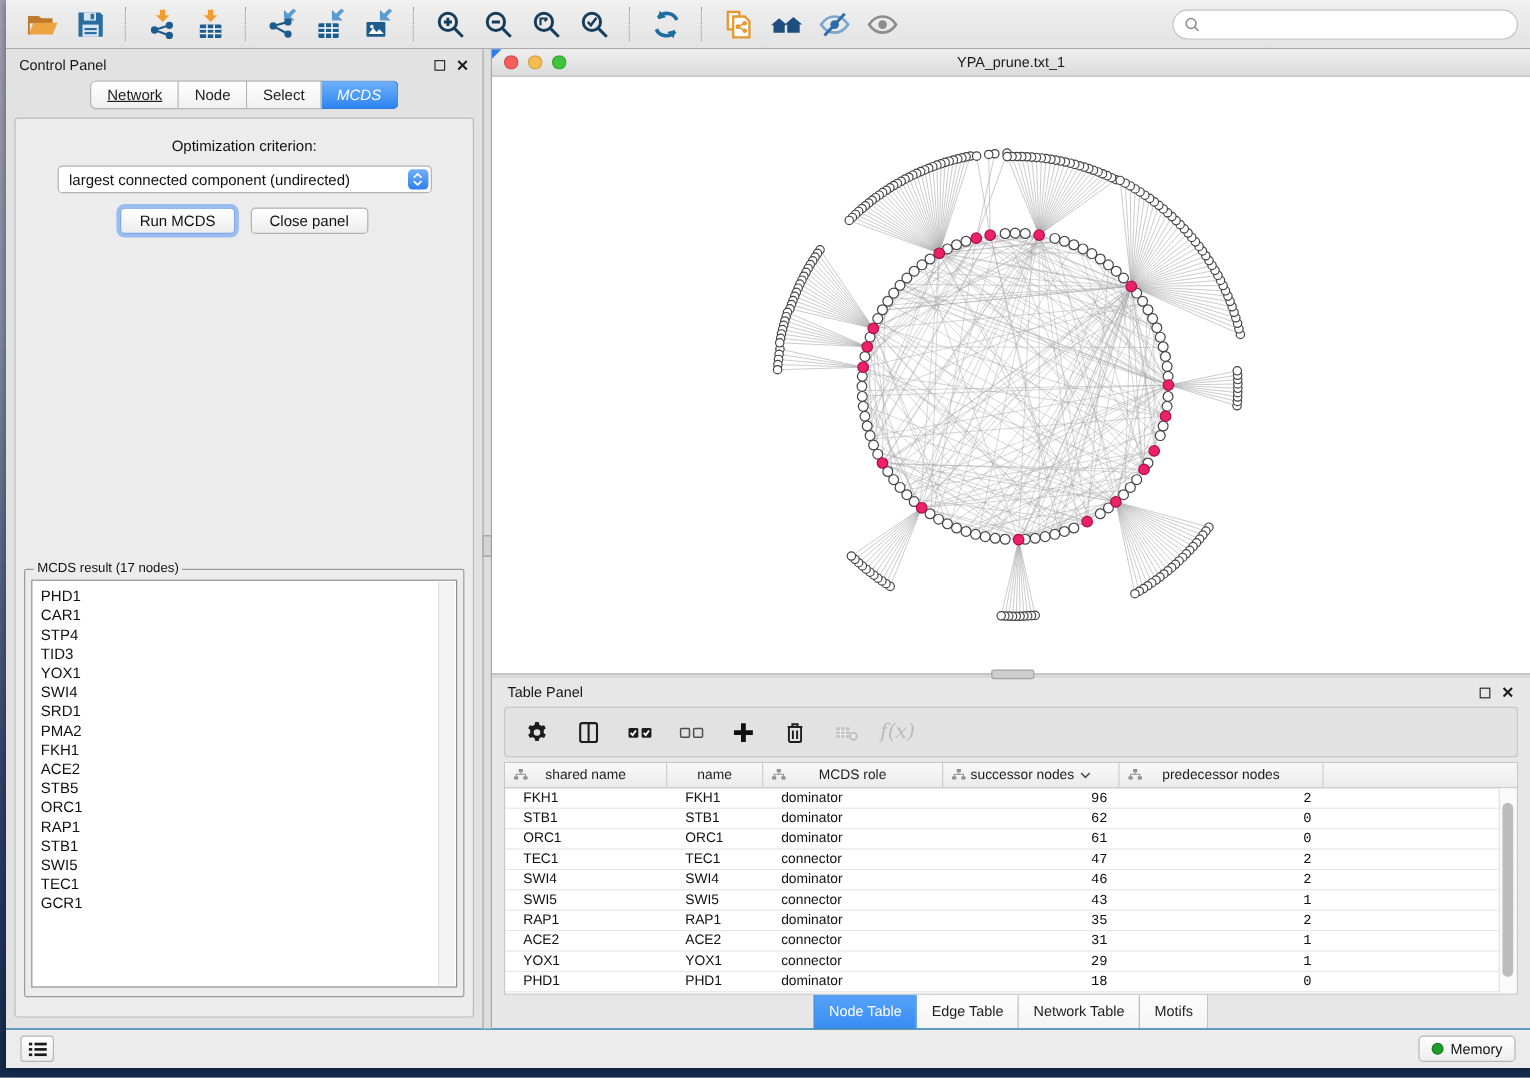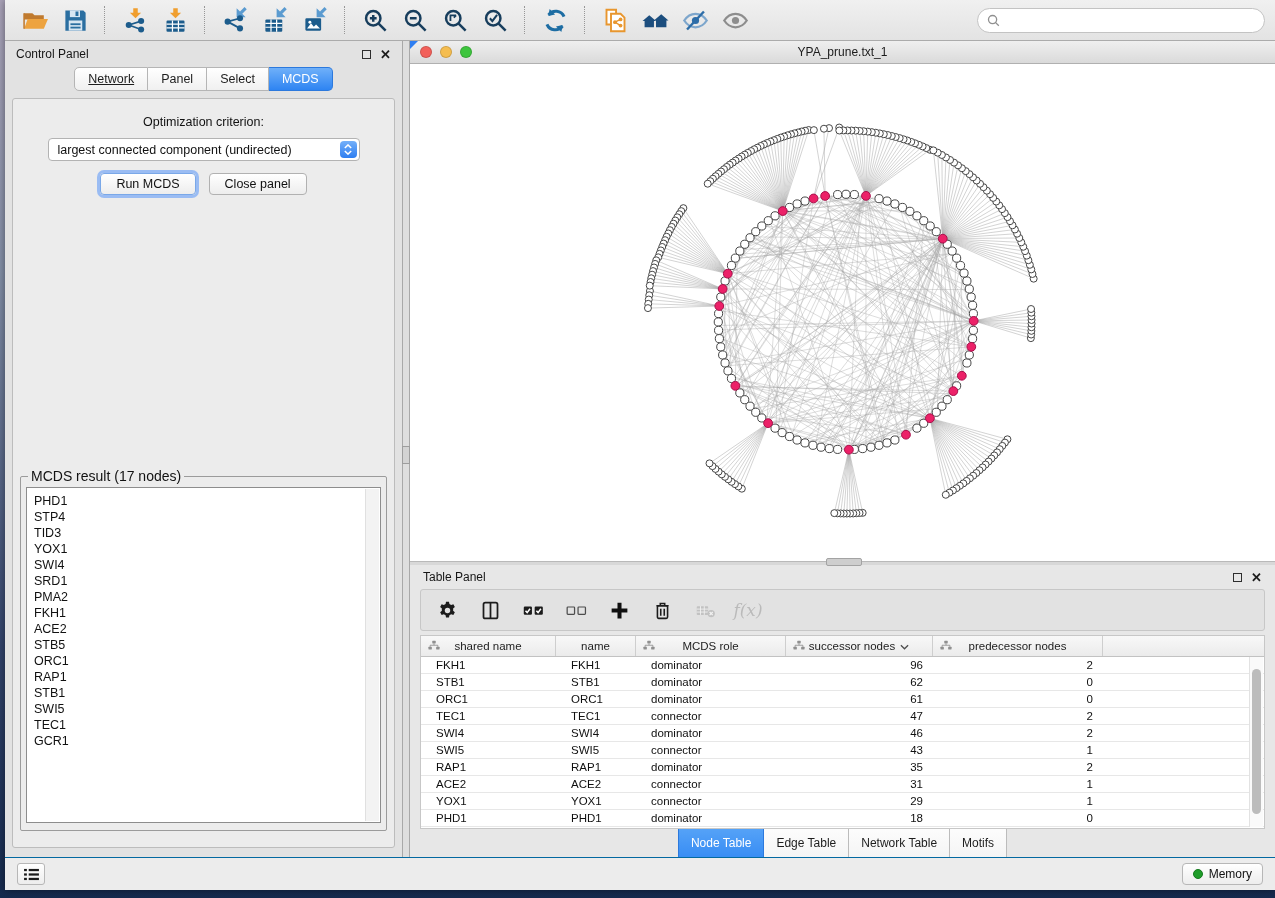--- a/index.html
+++ b/index.html
@@ -21,33 +21,33 @@
   .v-divider .grip{position:absolute;top:405px;left:-1px;right:-1px;height:16px;background:#d3d3d3;border:1px solid #9d9d9d;}
   
   .control-panel{width:397px;flex:none;display:flex;flex-direction:column;background:#e2e2e2;min-height:0;}
   .cp-header{height:26px;flex:none;display:flex;align-items:center;padding:0 11px;font-size:12px;color:#161616;}
   .win-btns{margin-left:auto;display:flex;gap:9px;align-items:center;}
   .float-btn{width:9px;height:9px;border:1.5px solid #2e2e2e;background:transparent;padding:0;cursor:pointer;}
   .close-btn{border:none;background:none;font-size:13px;font-weight:bold;color:#1c1c1c;line-height:1;padding:0;cursor:pointer;}
   .cp-tabs{display:flex;justify-content:center;flex:none;}
   .cp-tab{font-size:12.5px;padding:4px 13px;background:linear-gradient(#ffffff,#f0f0f0);border:1px solid #b5b5b5;border-left:none;color:#1d1d1d;cursor:pointer;}
   .cp-tab:first-child{border-left:1px solid #b5b5b5;border-radius:5px 0 0 5px;text-decoration:underline;}
-  .cp-tab:last-child{border-radius:0 5px 5px 0;}
+  .cp-tab:last-child{border-radius:0 5px 5px 0;font-style:italic;}
   .cp-tab.active{background:linear-gradient(#6fb0f9,#2e84f2);color:#fff;border-color:#2c79dd;}
   .cp-content{flex:1;margin:7px 7px 9px;background:#ececec;border:1px solid #bcbcbc;border-radius:3px;position:relative;min-height:0;}
   .opt-label{text-align:center;font-size:12.5px;color:#111;margin-top:16px;}
   .criterion-select{width:312px;height:23px;margin:9px auto 0;background:#fff;border:1px solid #b3b3b3;border-radius:4px;display:flex;align-items:center;box-sizing:border-box;cursor:pointer;}
   .criterion-select .sel-text{flex:1;font-size:12.5px;padding-left:9px;color:#111;white-space:nowrap;}
   .criterion-select .stepper{width:17px;height:17px;margin-right:2px;border-radius:4px;background:linear-gradient(#74b0f9,#2e7ef1);display:flex;flex-direction:column;align-items:center;justify-content:center;gap:1px;flex:none;}
   .criterion-select .stepper svg{width:8px;height:5px;display:block;}
   .cp-buttons{display:flex;justify-content:center;gap:13px;margin-top:12px;}
   .btn{font-size:12.5px;padding:3px 15px;background:linear-gradient(#ffffff,#ededed);border:1px solid #b1b1b1;border-radius:4px;color:#111;cursor:pointer;}
   .btn.focused{box-shadow:0 0 0 3px rgba(88,150,250,.55);border-color:#7aa8e8;}
   fieldset.mcds{position:absolute;left:7px;right:7px;top:369px;bottom:16px;border:1px solid #9b9b9b;border-radius:2px;margin:0;padding:0;}
-  fieldset.mcds legend{font-size:14px;color:#111;margin-left:7px;padding:0 3px;}
+  fieldset.mcds legend{font-size:11px;color:#111;margin-left:7px;padding:0 3px;}
   .mcds-list{position:absolute;left:5px;right:5px;top:3px;bottom:7px;background:#fff;border:1px solid #8d8d8d;overflow:hidden;}
   .mcds-items{padding:5px 0 0 7px;font-size:12.5px;line-height:16px;color:#111;}
   .mcds-scroll{position:absolute;top:1px;bottom:1px;right:1px;width:13px;background:#f3f3f3;border-left:1px solid #e0e0e0;}
   
   .right{flex:1;display:flex;flex-direction:column;min-width:0;min-height:0;}
   .net-frame{height:520px;flex:none;display:flex;flex-direction:column;position:relative;}
   .net-frame .corner{position:absolute;left:0;top:0;width:0;height:0;border-top:8px solid #2e7ef1;border-right:8px solid transparent;z-index:3;}
   .net-titlebar{height:22px;flex:none;background:linear-gradient(#efefef,#dadada);border-bottom:1px solid #b0b0b0;display:flex;align-items:center;position:relative;}
   .traffic{display:flex;gap:8px;margin-left:10px;z-index:2;}
   .light{width:12px;height:12px;border-radius:50%;border:1px solid rgba(0,0,0,.15);box-sizing:border-box;padding:0;cursor:pointer;}
@@ -65,21 +65,21 @@
   .tp-tb-btn.disabled{opacity:.55;filter:grayscale(1);cursor:default;}
   .fx{font-family:"DejaVu Serif","Liberation Serif",serif;font-style:italic;font-size:17px;color:#9b9b9b;}
   .tp-table{flex:1;margin:4px 10px 0;background:#fff;border:1px solid #c7c7c7;position:relative;display:flex;flex-direction:column;min-height:0;}
   .tbl-header{height:20px;flex:none;background:linear-gradient(#f8f8f8,#ebebeb);border-bottom:1px solid #c2c2c2;display:grid;grid-template-columns:135px 80px 150px 147px 170px 1fr;font-size:11.5px;color:#1d1d1d;}
   .th{position:relative;display:flex;align-items:center;justify-content:center;border-right:1px solid #cecece;gap:5px;cursor:pointer;}
   .th .hier{position:absolute;left:7px;top:4px;display:flex;}
   .th.filler{border-right:none;cursor:default;}
   .tbl-body{flex:1;font-size:11.5px;color:#101010;min-height:0;overflow:hidden;}
   .tr{height:16px;display:grid;grid-template-columns:135px 80px 150px 147px 170px 1fr;align-items:center;border-bottom:1px solid #e7e7e7;cursor:default;}
   .td{padding-left:15px;white-space:nowrap;}
-  .td.num{text-align:right;padding-left:0;padding-right:10px;}
+  .td.num{text-align:right;padding-left:0;padding-right:10px;font-family:Liberation Mono, monospace;}
   .tbl-scroll{position:absolute;top:21px;bottom:1px;right:1px;width:13px;background:#fafafa;border-left:1px solid #e2e2e2;}
   .tbl-scroll .thumb{position:absolute;top:12px;left:2px;width:9px;height:145px;background:#bcbcbc;border-radius:5px;cursor:pointer;}
   .tp-tabs{height:28px;flex:none;display:flex;justify-content:center;align-items:center;}
   .tp-tab{font-size:12px;padding:16px 12px;background:linear-gradient(#ffffff,#f2f2f2);border:1px solid #bcbcbc;border-left:none;color:#1d1d1d;cursor:pointer;}
   .tp-tab:first-child{border-left:1px solid #bcbcbc;border-radius:5px 0 0 5px;}
   .tp-tab:last-child{border-radius:0 5px 5px 0;}
   .tp-tab.active{background:linear-gradient(#5ea9f8,#2f86f3);color:#fff;border-color:#2c79dd;}
   
   .statusbar{height:32px;flex:none;background:#ececec;border-top:1px solid #0369a1;display:flex;align-items:center;padding:0 12px;}
   .list-btn{width:28px;height:22px;background:linear-gradient(#ffffff,#ededed);border:1px solid #b7b7b7;border-radius:3px;display:flex;align-items:center;justify-content:center;padding:0;cursor:pointer;}
@@ -256,21 +256,21 @@
     <div class="control-panel">
       <div class="cp-header">
         <span>Control Panel</span>
         <span class="win-btns">
           <button class="float-btn"></button>
           <button class="close-btn">✕</button>
         </span>
       </div>
       <div class="cp-tabs">
           <button class="cp-tab">Network</button>
-          <button class="cp-tab">Panel</button>
+          <button class="cp-tab">Node</button>
           <button class="cp-tab">Select</button>
           <button class="cp-tab active">MCDS</button>
         </div>
       <div class="cp-content">
         <div class="opt-label">Optimization criterion:</div>
         <div class="criterion-select">
           <span class="sel-text">largest connected component (undirected)</span>
           <span class="stepper">
             <svg viewBox="0 0 10 6">
                 <path d="M1 5l4-4 4 4" fill="none" stroke="#fff" stroke-width="1.8"></path>
@@ -282,20 +282,21 @@
         </div>
         <div class="cp-buttons">
           <button class="btn focused">Run MCDS</button>
           <button class="btn">Close panel</button>
         </div>
         <fieldset class="mcds">
           <legend>MCDS result (17 nodes)</legend>
           <div class="mcds-list">
             <div class="mcds-items">
                 <div class="mcds-item">PHD1</div>
+                <div class="mcds-item">CAR1</div>
                 <div class="mcds-item">STP4</div>
                 <div class="mcds-item">TID3</div>
                 <div class="mcds-item">YOX1</div>
                 <div class="mcds-item">SWI4</div>
                 <div class="mcds-item">SRD1</div>
                 <div class="mcds-item">PMA2</div>
                 <div class="mcds-item">FKH1</div>
                 <div class="mcds-item">ACE2</div>
                 <div class="mcds-item">STB5</div>
                 <div class="mcds-item">ORC1</div>

